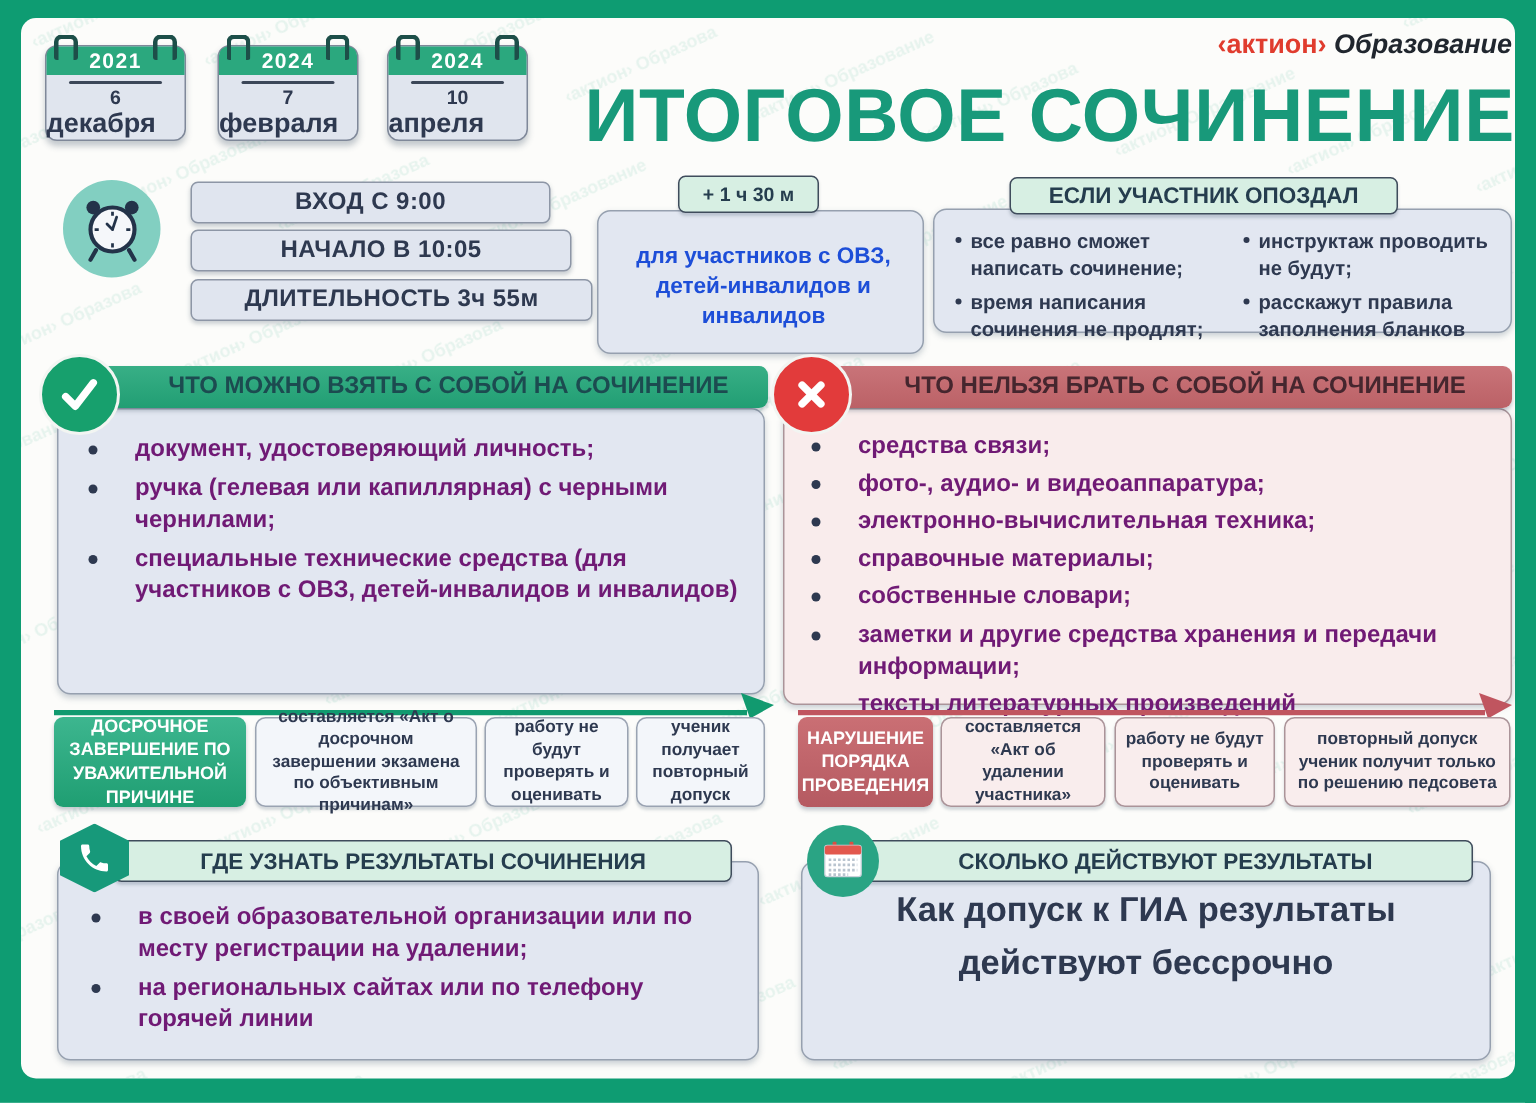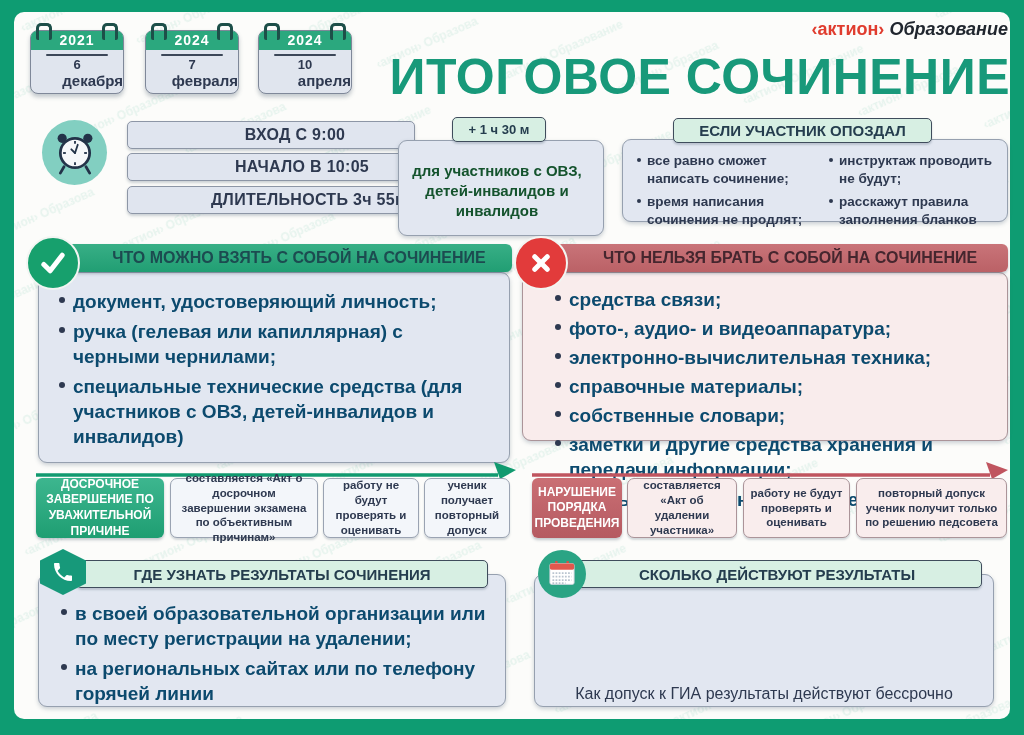--- a/index.html
+++ b/index.html
@@ -9,70 +9,70 @@
          background:#fcfcfa;border-radius:10px;overflow:hidden;}
   .wm{position:absolute;left:0;top:0;}
 
   
   .cal{position:absolute;top:30px;width:92px;height:62px;background:#e0e5ee;
        border:1.6px solid #7f8899;border-radius:8px;box-shadow:0 3px 4px rgba(60,80,100,.3);}
   .cal-top{height:19px;background:#2ba87e;border-radius:6px 6px 0 0;color:#fff;
            font-weight:800;font-size:14px;text-align:center;line-height:19px;letter-spacing:1px;}
   .cal-sep{width:62px;height:2px;background:#3c4758;margin:4px auto 1px auto;border-radius:1px;}
   .cal-day{font-size:13px;font-weight:800;color:#2e3950;text-align:center;}
-  .cal-month{font-size:15px;font-weight:700;color:#2e3950;text-align:right;}
+  .cal-month{font-size:18px;font-weight:700;color:#2e3950;text-align:left;}
   .pin{position:absolute;top:-8px;width:10px;height:14px;border:3.2px solid #1d4f49;
        border-bottom:none;border-radius:5px 5px 2px 2px;background:transparent;}
   .pin-l{left:5px;} .pin-r{right:5px;}
 
   
   .logo{position:absolute;top:19px;right:16px;font-size:18px;white-space:nowrap;}
   .logo-brand{color:#e03c2e;font-weight:800;}
   .logo-product{color:#20262e;font-weight:700;font-style:italic;}
   .title{position:absolute;top:48px;right:14px;font-size:50px;font-weight:800;
          color:#18997a;letter-spacing:.5px;white-space:nowrap;}
 
   
   .clock-circle{position:absolute;left:42px;top:120px;width:65px;height:65px;border-radius:50%;
                 background:#82cfc1;display:flex;align-items:center;justify-content:center;}
   .timebar{position:absolute;left:127px;height:26px;background:#e0e5ef;border:1.6px solid #8d96a6;
            border-radius:5px;box-shadow:0 2px 3px rgba(60,80,100,.25);display:flex;align-items:center;
-           justify-content:center;font-size:16px;font-weight:800;color:#2e3950;letter-spacing:.3px;padding-left:48px;}
+           justify-content:center;font-size:16px;font-weight:800;color:#2e3950;letter-spacing:.3px;}
 
   
   .badge{position:absolute;display:flex;align-items:center;justify-content:center;background:#d7efe3;
          border:1.6px solid #3f4c5c;border-radius:5px;color:#253d4e;font-weight:800;
          box-shadow:0 2px 2px rgba(70,90,110,.25);z-index:3;}
 
   
   .box{position:absolute;background:#e2e7f1;border:1.5px solid #96a0af;border-radius:9px;
        box-shadow:0 2px 4px rgba(70,90,110,.28);}
   .pinkbox{background:#f9ecec;border-color:#ab9499;}
 
   .extra-box{display:flex;align-items:center;justify-content:center;text-align:center;
-             font-size:15px;font-weight:700;color:#14532d;line-height:1.35;padding:10px 8px 4px 0;}
+             font-size:15px;font-weight:700;color:#1d4ed8;line-height:1.35;padding:10px 8px 4px 12px;}
 
   .late-box{display:flex;padding:12px 10px 6px 14px;gap:24px;}
   .late-col{flex:1;display:flex;flex-direction:column;gap:6px;}
   .late-item{display:flex;gap:6px;font-size:13.5px;font-weight:700;color:#2e3950;line-height:1.3;}
   .mini-dot{flex:none;width:4px;height:4px;border-radius:50%;background:#2e3950;margin-top:6px;}
 
   
   .sec-bar{position:absolute;height:28px;border-radius:6px;display:flex;align-items:center;
            justify-content:center;font-size:16px;font-weight:800;z-index:2;
            box-shadow:0 2px 3px rgba(60,80,100,.3);}
   .green-bar{background:linear-gradient(180deg,#38af86,#219e73);color:#1c4b50;}
   .red-bar{background:linear-gradient(180deg,#c97479,#bb6166);color:#45262e;}
   .sec-circle{position:absolute;width:50px;height:50px;border-radius:50%;z-index:4;
               display:flex;align-items:center;justify-content:center;border:2.5px solid #f2f5f2;}
   .c-green{background:#17a06d;}
   .c-red{background:#e23b3b;}
 
   .blist{list-style:none;margin:0;padding:0;display:flex;flex-direction:column;gap:5px;}
-  .blist li{display:flex;gap:8px;font-size:19px;font-weight:600;color:#0c4a6e;line-height:1.32;}
+  .blist li{display:flex;gap:25px;font-size:16px;font-weight:600;color:#701a75;line-height:1.32;}
   .dot{flex:none;width:6px;height:6px;border-radius:50%;background:#2e3950;margin-top:8px;}
   .dot.hide{visibility:hidden;}
 
   
   .flow-arrow{position:absolute;z-index:0;}
   .flow-head{position:absolute;display:flex;align-items:center;justify-content:center;text-align:center;
              color:#fff;font-size:12px;font-weight:800;border-radius:6px;line-height:1.3;z-index:1;
              padding:2px 4px;box-sizing:border-box;box-shadow:0 2px 3px rgba(60,80,100,.3);}
   .fh-green{background:linear-gradient(180deg,#3db68f,#1f9e72);}
   .fh-red{background:linear-gradient(180deg,#ca6f74,#b55a61);}
@@ -83,22 +83,22 @@
   .fs-red{background:#f9eded;border-color:#ab9499;}
 
   
   .hex{position:absolute;left:40px;top:549px;width:46px;height:46px;background:#17997a;z-index:4;
        clip-path:polygon(50% 0,100% 25%,100% 75%,50% 100%,0 75%,0 25%);
        display:flex;align-items:center;justify-content:center;}
   .circle-cal{position:absolute;left:538px;top:550px;width:48px;height:48px;border-radius:50%;
               background:#2aa484;z-index:4;display:flex;align-items:center;justify-content:center;}
 
   .bottom-bar{font-size:15px;height:26px;}
-  .validity-text{display:flex;align-items:flex-end;justify-content:center;text-align:center;
-                 font-size:16px;font-weight:400;color:#2e3950;line-height:1.5;padding:14px 30px 0 30px;}
+  .validity-text{display:flex;align-items:flex-start;justify-content:center;text-align:center;
+                 font-size:23px;font-weight:700;color:#2e3950;line-height:1.5;padding:14px 30px 0 30px;}
 </style>
 </head>
 <body>
 
 <div class="stage">
   <div class="panel">
     <svg class="wm" width="996" height="707">
       <defs>
         <pattern id="wmp" width="210" height="120" patternUnits="userSpaceOnUse" patternTransform="rotate(-24)">
           <text x="0" y="22" font-size="12" font-weight="700" fill="#2aa47c" opacity="0.10">‹актион› Образование</text>
@@ -211,21 +211,21 @@
     </ul>
   </div>
 
   <div class="sec-bar red-bar" style="left:548px;top:244px;width:460px;padding-left:24px;box-sizing:border-box">ЧТО НЕЛЬЗЯ БРАТЬ С СОБОЙ НА СОЧИНЕНИЕ</div>
   <div class="sec-circle c-red" style="left:514px;top:236px">
     <svg width="30" height="30" viewBox="0 0 48 48">
       <line x1="14" y1="14" x2="34" y2="34" stroke="#ffffff" stroke-width="8" stroke-linecap="round"></line>
       <line x1="34" y1="14" x2="14" y2="34" stroke="#ffffff" stroke-width="8" stroke-linecap="round"></line>
     </svg>
   </div>
-  <div class="box pinkbox" style="left:522px;top:272px;width:486px;height:169px;padding:14px 14px 8px 32px;box-sizing:border-box">
+  <div class="box pinkbox" style="left:522px;top:272px;width:486px;height:198px;padding:14px 14px 8px 18px;box-sizing:border-box">
     <ul class="blist" style="gap:4px">
       <li>
           <span class="dot"></span>
           <span>средства связи;</span>
         </li>
       <li>
           <span class="dot"></span>
           <span>фото-, аудио- и видеоаппаратура;</span>
         </li>
       <li>

